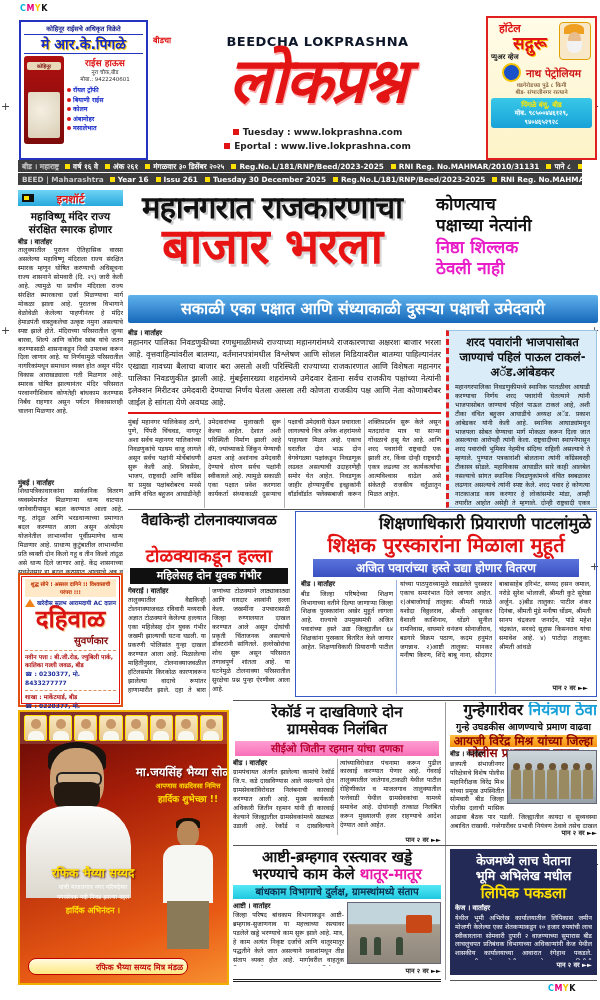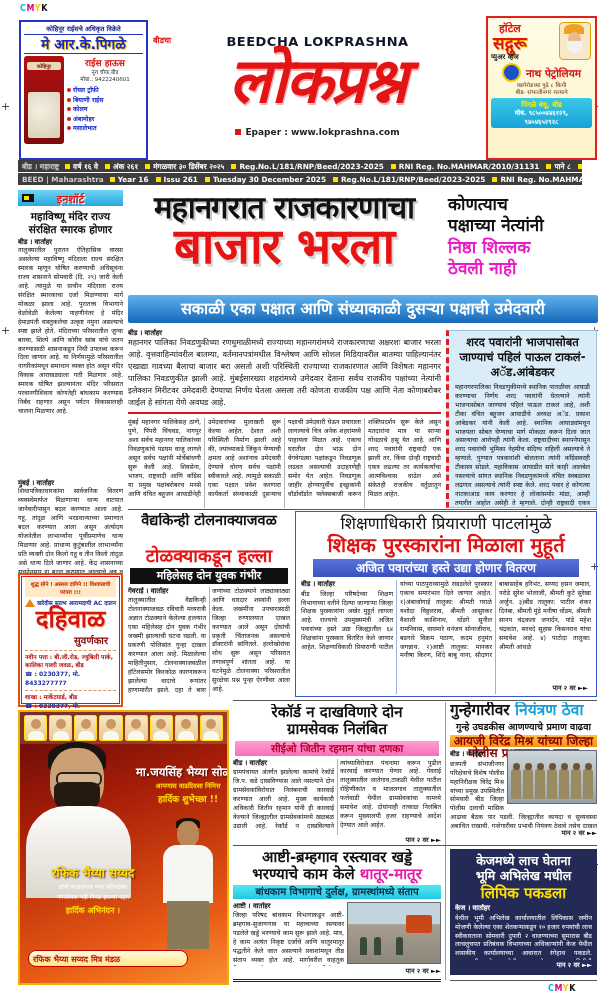--- a/index.html
+++ b/index.html
@@ -19,21 +19,21 @@
   .packet{width:40px;height:88px;background:linear-gradient(#b01010,#7d0b0b);border-radius:3px;margin-right:3px;position:relative;flex:none;}
   .packet .lbl{position:absolute;top:6px;left:3px;right:3px;background:#e8d9b8;border-radius:2px;color:#7d0b0b;font-size:5px;font-weight:bold;text-align:center;padding:1px 0;}
   .packet .win{position:absolute;bottom:6px;left:4px;right:4px;height:46px;background:radial-gradient(circle at 40% 40%,#f5efe2,#d8cdb4);border-radius:2px;}
   .riceAd .shop{font-size:9px;font-weight:900;color:#e01414;text-align:center;}
   .riceAd .addr{font-size:5.5px;color:#333;text-align:center;line-height:1.3;}
   .riceAd ul{margin:2px 0 0;padding:0;list-style:none;}
   .riceAd li{font-size:6.3px;font-weight:bold;color:#1428c8;line-height:1.5;}
   .riceAd li::before{content:"";display:inline-block;width:4px;height:4px;background:#e01414;border-radius:50%;margin-right:2px;}
   .hotelAd{border:2px solid #e02020;background:linear-gradient(#fffce8,#fdf3c8);box-sizing:border-box;padding:2px 3px;text-align:center;}
   .hotelAd .h1{font-size:11px;font-weight:900;color:#e01414;}
-  .hotelAd .h2{font-size:17px;font-weight:900;color:#e01414;text-shadow:1px 1px 0 #f7c800;line-height:1;}
+  .hotelAd .h2{font-size:17px;font-weight:900;color:#e01414;text-shadow:1px 1px 0 #f7c800;line-height:1;margin-left:20px;}
   .hotelAd .h3{font-size:7px;font-weight:bold;color:#222;text-align:left;}
   .hotelAd .pet{font-size:10.5px;font-weight:900;color:#d01414;}
   .hotelAd .sm{font-size:5.8px;color:#5a2a00;line-height:1.25;}
   .hotelAd .cy{margin-top:2px;background:linear-gradient(#38c8e8,#18a2d8);border-radius:3px;padding:2px;color:#fff;}
   .hotelAd .cy .n1{font-size:7px;font-weight:900;color:#ffe600;}
   .hotelAd .cy .n2{font-size:6.5px;font-weight:bold;color:#fff;line-height:1.3;}
   .saint{position:absolute;right:4px;top:4px;width:30px;height:36px;border:1px solid #e0a000;border-radius:4px;background:#f8e8c8;overflow:hidden;}
   .saint .turban{position:absolute;top:1px;left:4px;width:20px;height:10px;background:#f0a020;border-radius:50% 50% 0 0;}
   .saint .face{position:absolute;top:9px;left:8px;width:13px;height:14px;background:#e8bc8c;border-radius:50%;}
   .saint .beard{position:absolute;top:18px;left:7px;width:15px;height:12px;background:#f2f2f2;border-radius:0 0 50% 50%;}
@@ -84,43 +84,43 @@
   .guy2 .shirt{position:absolute;left:4px;top:24px;width:50px;height:58px;background:#f6f6f2;border-radius:14px 14px 0 0;}
   .guy2 .pant{position:absolute;left:8px;top:80px;width:42px;height:48px;background:#8a7a58;}
   .polTxt1{position:absolute;left:112px;top:52px;width:112px;text-align:center;}
   .polTxt1 .n1{font-size:11.5px;font-weight:900;color:#fff;text-shadow:1px 1px 2px #400;}
   .polTxt1 .n2{font-size:6.5px;font-weight:bold;color:#ffe000;margin-top:2px;}
   .polTxt1 .n3{font-size:9px;font-weight:900;color:#ffe000;margin-top:2px;}
   .polTxt2{position:absolute;left:8px;top:152px;width:130px;text-align:center;}
   .polTxt2 .r1{font-size:12px;font-weight:900;color:#ffe000;text-shadow:1px 1px 2px #400;}
   .polTxt2 .r2{font-size:6px;color:#fff;margin-top:2px;line-height:1.4;}
   .polTxt2 .r4{font-size:8px;font-weight:900;color:#ffe000;margin-top:2px;}
-  .polBand{position:absolute;left:8px;bottom:16px;width:150px;background:linear-gradient(#fffbe0,#ffe880);border:1px solid #b00;border-radius:8px;padding:2px 4px;text-align:left;font-size:8px;font-weight:900;color:#c01010;}
+  .polBand{position:absolute;left:8px;bottom:8px;width:150px;background:linear-gradient(#fffbe0,#ffe880);border:1px solid #b00;border-radius:8px;padding:2px 4px;text-align:right;font-size:8px;font-weight:900;color:#c01010;}
   
   .mh1{font-size:31px;font-weight:900;line-height:1.02;letter-spacing:-1px;text-shadow:2px 2px 0 #c9c9c9;}
   .mh2{font-size:49px;font-weight:900;color:#e81414;line-height:.95;letter-spacing:-1px;text-shadow:2px 3px 0 #d8d8d8;text-align:center;}
   .rh1{font-size:17px;font-weight:900;line-height:1.25;}
   .rh2{font-size:17px;font-weight:900;line-height:1.25;color:#ea1ec8;}
   .blueBand{background:linear-gradient(#5fb2ec,#1668ba);color:#fff;font-weight:900;font-size:16px;text-align:center;line-height:28px;height:28px;border-radius:2px;}
   .intro{font-size:8px;line-height:1.5;font-weight:500;text-align:justify;border-bottom:2px solid #e01414;padding-bottom:3px;}
   .cols4{column-count:4;column-gap:7px;column-rule:1px solid #b0b0b0;font-size:6.3px;line-height:1.42;text-align:justify;}
   .cols3{column-count:3;column-gap:7px;column-rule:1px solid #9ab0e0;font-size:6.3px;line-height:1.42;text-align:justify;}
   .cols2{column-count:2;column-gap:6px;column-rule:1px solid #b0b0b0;font-size:6.3px;line-height:1.42;text-align:justify;}
   .sharadBox{background:#d9ecf8;border:1px solid #9cc4e0;border-left:3px dashed #e02020;box-sizing:border-box;padding:4px 6px;}
   .sharadBox .h{font-size:11.5px;font-weight:900;text-align:center;line-height:1.3;margin-bottom:3px;}
   .blkBand{background:#101010;color:#fff;font-size:11px;font-weight:900;text-align:center;height:16px;line-height:16px;margin:2px 2px 3px;}
   .tollH1{font-size:14.5px;font-weight:900;text-align:center;line-height:1.1;}
   .tollH2{font-size:18px;font-weight:900;color:#e81414;text-align:center;line-height:1.05;margin-top:18px;}
   .awBox{border:1.5px solid #3858c8;box-sizing:border-box;padding:3px 5px;}
-  .awH1{font-size:16.5px;font-weight:400;text-align:center;line-height:1.15;}
+  .awH1{font-size:16.5px;font-weight:700;text-align:right;line-height:1.15;}
   .awH2{font-size:20px;font-weight:900;color:#e01414;text-align:center;line-height:1.1;}
   .awBand{background:linear-gradient(#5a74dc,#3a50c0);color:#fff;font-size:12px;font-weight:900;text-align:center;height:18px;line-height:18px;margin:3px 12px;}
   .grH{font-size:15px;font-weight:900;text-align:center;line-height:1.15;}
   .pinkBand{background:linear-gradient(#ff9ed2,#f870b8);color:#b80030;font-size:10.5px;font-weight:900;text-align:center;height:15px;line-height:15px;margin:2px 2px 3px;}
-  .crH1{font-size:15.5px;font-weight:900;line-height:1.1;text-align:left;}
+  .crH1{font-size:15.5px;font-weight:900;line-height:1.1;text-align:right;}
   .crH1 .cy2{color:#18a0d8;}
   .crH2{font-size:9.5px;font-weight:900;text-align:center;margin-top:1px;}
   .orBand{background:linear-gradient(#ffc040,#f89010);color:#8b0000;font-size:12px;font-weight:900;text-align:center;height:12px;line-height:12px;margin:2px 0 3px;}
   .rdH1{font-size:15px;font-weight:900;text-align:center;line-height:1.12;}
   .rdH2 .mg{color:#e818a8;}
   .cyBand{background:linear-gradient(#55e8f5,#20c8e0);color:#07304f;font-size:10px;font-weight:900;text-align:center;height:14px;line-height:14px;margin:2px 0 3px;}
   .navyBox{background:#232a55;color:#fff;box-sizing:border-box;padding:4px 5px;}
   .nvH1{font-size:12.5px;font-weight:900;text-align:center;line-height:1.2;color:#fff;}
   .nvH2{font-size:15px;font-weight:900;text-align:center;color:#ffe000;line-height:1.2;margin:1px 0 2px;}
   .cont{font-size:6.5px;font-weight:900;}
@@ -168,21 +168,22 @@
           <li>मसालेभात</li>
         </ul>
       </div>
     </div>
   </div>
 
   <div class="abs brandTag" style="left:153px;top:34px;">बीडचा</div>
   <div class="abs brandEng ctr" style="left:150px;top:34px;width:335px;">BEEDCHA LOKPRASHNA</div>
   <div class="abs logo ctr" style="left:150px;top:50px;width:335px;">लोकप्रश्न</div>
   <div class="abs" style="left:150px;top:126px;width:335px;text-align:center;">
-    <div class="eline"><i></i><span>Epaper : www.lokprashna.com</span></div>
+    <div class="eline"><i></i><span>Tuesday : www.lokprashna.com</span></div>
+    <div class="eline"><i></i><span>Eportal : www.live.lokprashna.com</span></div>
   </div>
 
   <div class="abs hotelAd" style="left:486px;top:16px;width:111px;height:144px;">
     <div class="saint">
         <div class="turban"></div>
         <div class="face"></div>
         <div class="beard"></div>
       </div>
     <div class="h1" style="text-align:left;padding-left:8px;">हॉटेल</div>
     <div class="h2" style="text-align:left;padding-left:2px;">सद्गुरू</div>
@@ -269,21 +270,21 @@
     </div>
     <div class="polTxt2">
       <div class="r1">रफिक भैय्या सय्यद</div>
       <div class="r2">यांची माजलगाव नगर परिषदेच्या</div>
       <div class="r2">नगरसेवक पदी निवड झाल्या बद्दल</div>
       <div class="r4">हार्दिक अभिनंदन ।</div>
     </div>
     <div class="polBand">रफिक भैय्या सय्यद मित्र मंडळ</div>
   </div>
 
-  <div class="abs" style="left:128px;top:192px;width:470px;height:100px;">
+  <div class="abs" style="left:116px;top:192px;width:470px;height:100px;">
     <div class="abs" style="left:0;top:0;width:312px;">
       <div class="mh1 ctr">महानगरात राजकारणाचा</div>
       <div class="mh2">बाजार भरला</div>
     </div>
     <div class="abs" style="left:320px;top:2px;width:150px;">
       <div class="rh1"><span>कोणत्याच</span><br><span>पक्षाच्या नेत्यांनी</span></div>
       <div class="rh2"><span>निष्ठा शिल्लक</span><br><span>ठेवली नाही</span></div>
     </div>
   </div>
   <div class="abs blueBand" style="left:128px;top:295px;width:470px;">सकाळी एका पक्षात आणि संध्याकाळी दुसऱ्या पक्षाची उमेदवारी</div>

